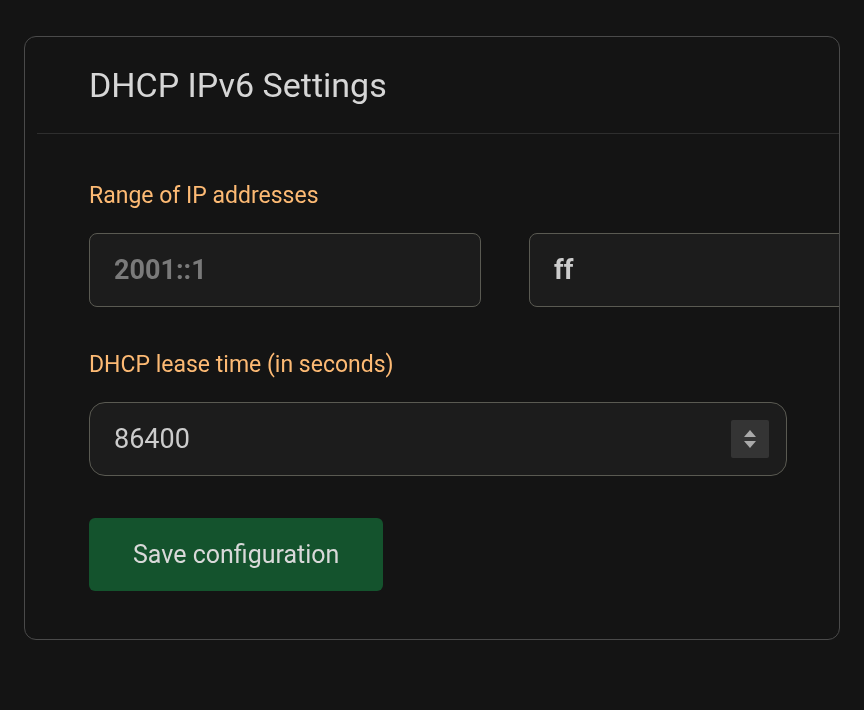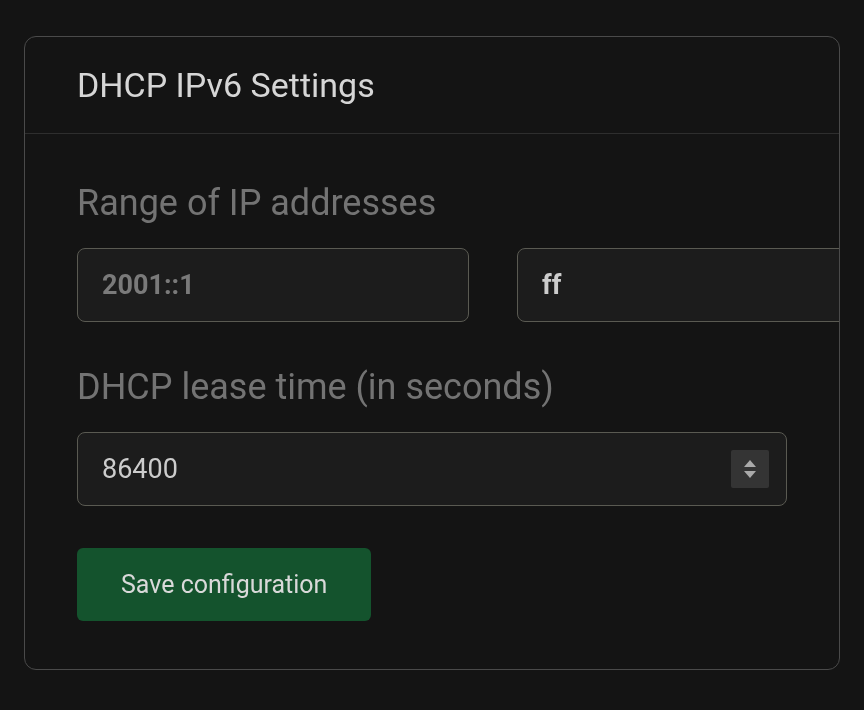--- a/index.html
+++ b/index.html
@@ -13,37 +13,38 @@
       color: #d0d0d0;
       width: 864px;
       height: 710px;
       padding: 36px 24px;
     }
     .card {
       border: 1px solid #4a4a4a;
       border-radius: 12px;
       width: 100%;
       overflow: hidden;
+      padding-left: 12px;
     }
     .card-header {
       padding: 28px 52px;
       border-bottom: 1px solid #2e2e2e;
     }
     .card-title {
       font-size: 34px;
       font-weight: 400;
       color: #d6d6d6;
     }
     .card-body {
       padding: 48px 52px 48px 52px;
     }
     .field-label {
-      font-size: 36px;
+      font-size: 23px;
       font-weight: 400;
-      color: #737373;
+      color: #fdba74;
       margin-bottom: 24px;
       display: block;
     }
     .row {
       display: flex;
       gap: 48px;
       margin-bottom: 44px;
     }
     .text-input {
       flex: 1;
@@ -61,21 +62,21 @@
       color: #7a7a7a;
     }
     .number-wrap {
       position: relative;
       margin-bottom: 42px;
     }
     .number-input {
       width: 100%;
       background-color: #1c1c1c;
       border: 1px solid #5a5a52;
-      border-radius: 8px;
+      border-radius: 16px;
       padding: 20px 24px;
       font-size: 27px;
       color: #cccccc;
       outline: none;
       font-family: inherit;
       -moz-appearance: textfield;
     }
     .number-input::-webkit-outer-spin-button,
     .number-input::-webkit-inner-spin-button {
       -webkit-appearance: none;

